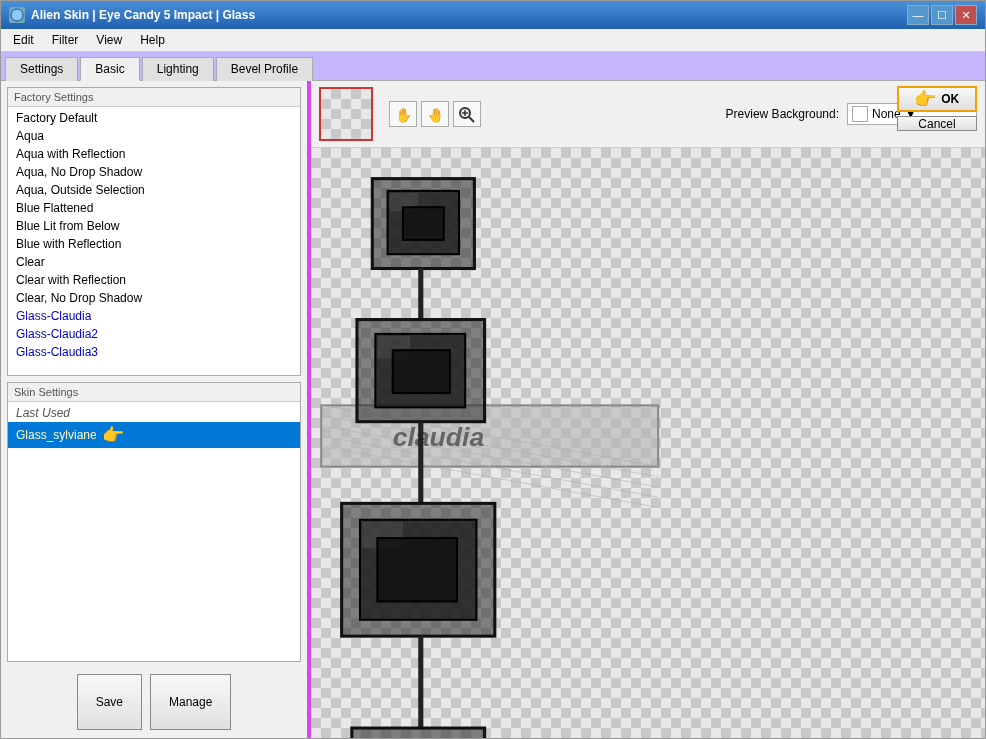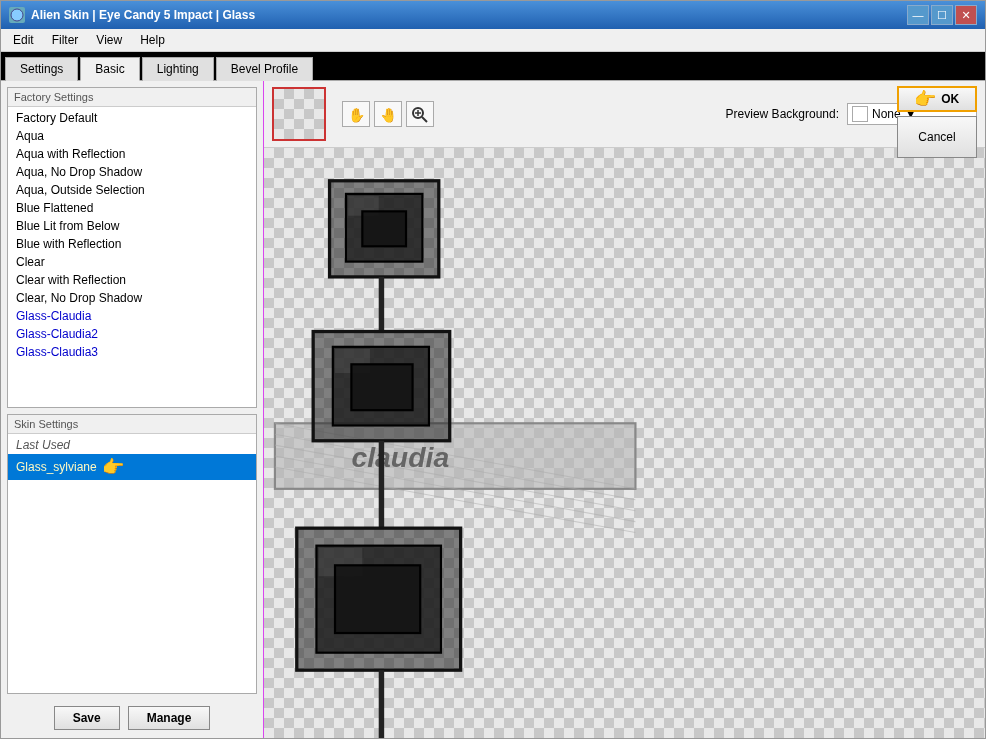--- a/index.html
+++ b/index.html
@@ -64,21 +64,21 @@
       padding: 2px 4px;
       gap: 2px;
     }
     .menu-item {
       padding: 2px 8px;
       cursor: pointer;
       font-size: 12px;
     }
     .tabs-bar {
       display: flex;
-      background: #000000;
+      background: #c4b5fd;
       padding: 4px 4px 0 4px;
       border-bottom: 1px solid #aaa;
     }
     .tab {
       padding: 4px 14px;
       border: 1px solid #aaa;
       border-bottom: none;
       background: #e0e0e0;
       cursor: pointer;
       font-size: 12px;
@@ -90,24 +90,24 @@
       background: #f0f0f0;
       border-bottom: 1px solid #f0f0f0;
       font-weight: normal;
     }
     .main-content {
       display: flex;
       flex: 1;
       overflow: hidden;
     }
     .left-panel {
-      width: 263px;
+      width: 310px;
       display: flex;
       flex-direction: column;
-      border-right: 1px solid #d946ef;
+      border-right: 4px solid #d946ef;
       padding: 6px;
       gap: 6px;
     }
     .settings-section {
       border: 1px solid #aaa;
       background: white;
       flex: 1;
       display: flex;
       flex-direction: column;
     }
@@ -149,26 +149,25 @@
       overflow-y: auto;
       padding: 2px 0;
     }
     .bottom-buttons {
       display: flex;
       gap: 8px;
       justify-content: center;
       padding: 6px 0 2px 0;
     }
     .btn {
-      padding: 4px 18px;
+      padding: 20px 18px;
       border: 1px solid #888;
       background: linear-gradient(to bottom, #f8f8f8, #e0e0e0);
       cursor: pointer;
       font-size: 12px;
-      font-weight: bold;
     }
     .right-panel {
       flex: 1;
       display: flex;
       flex-direction: column;
       overflow: hidden;
     }
     .right-top {
       display: flex;
       align-items: center;
@@ -225,21 +224,21 @@
       cursor: pointer;
       font-size: 12px;
       font-weight: bold;
       display: flex;
       align-items: center;
       justify-content: center;
       gap: 4px;
     }
     .cancel-btn {
       width: 80px;
-      height: 42px;
+      height: 15px;
       background: linear-gradient(to bottom, #f8f8f8, #e0e0e0);
       border: 1px solid #888;
       cursor: pointer;
       font-size: 12px;
       display: flex;
       align-items: center;
       justify-content: center;
     }
     .preview-area {
       flex: 1;

